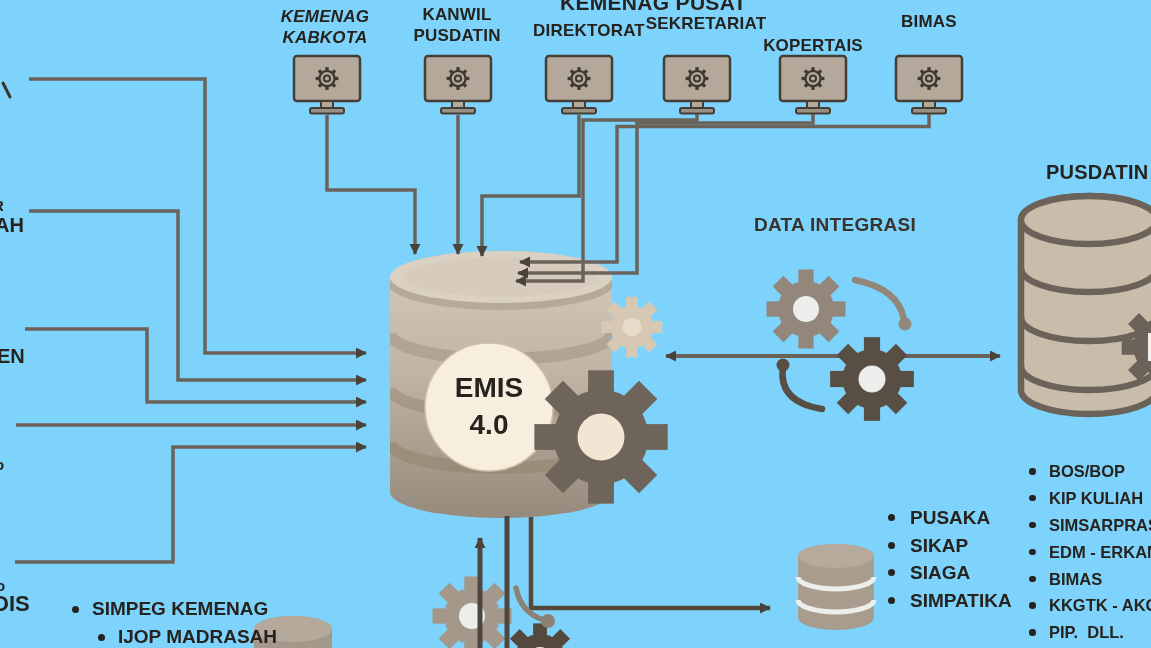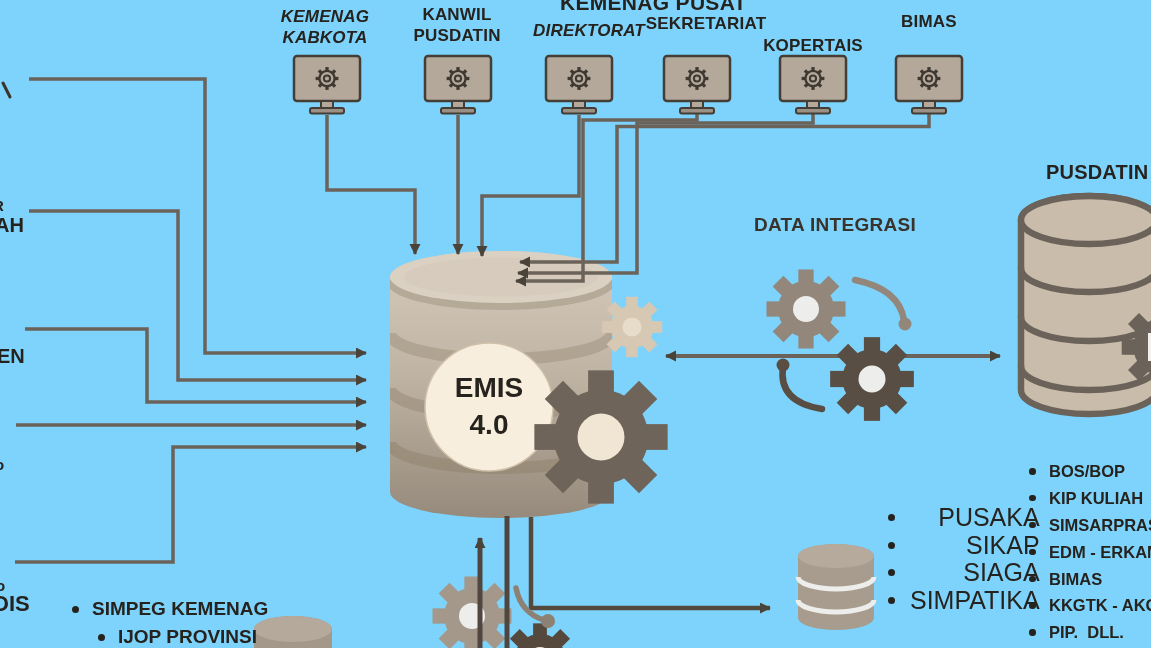--- a/index.html
+++ b/index.html
@@ -16,21 +16,21 @@
   .emis-label{position:absolute;left:421px;top:369px;width:136px;text-align:center;
        font-size:28px;font-weight:bold;line-height:37px;color:#26221d;}
   .intg-label{position:absolute;left:752px;top:214px;width:166px;text-align:center;
        font-size:19px;font-weight:bold;letter-spacing:.3px;color:#39332c;}
   .pusdatin-label{position:absolute;left:1046px;top:161px;width:110px;text-align:left;
        font-size:20px;font-weight:bold;letter-spacing:.2px;}
   .blist{position:absolute;list-style:none;margin:0;padding:0;}
   .blist li{position:relative;display:block;}
   .dot{position:absolute;border-radius:50%;background:#26221d;}
   ul.mid{left:886px;top:504px;}
-  ul.mid li{height:27.5px;line-height:27.5px;padding-left:24px;font-size:25px;font-weight:normal;text-align:right;}
+  ul.mid li{height:27.5px;line-height:27.5px;padding-left:24px;font-size:19px;font-weight:bold;}
   ul.mid .dot{width:7px;height:7px;left:2px;top:10px;}
   ul.rgt{left:1028px;top:458px;width:130px;}
   ul.rgt li{height:26.9px;line-height:26.9px;padding-left:21px;font-size:16.5px;font-weight:bold;white-space:pre;}
   ul.rgt .dot{width:6.5px;height:6.5px;left:1px;top:10px;}
   ul.bl{left:72px;top:595px;}
   ul.bl li{height:28px;line-height:28px;padding-left:20px;font-size:19px;font-weight:bold;white-space:nowrap;}
   ul.bl li:nth-child(2){margin-left:26px;}
   ul.bl .dot{width:7px;height:7px;left:0;top:11px;}
 </style>
 </head>
@@ -217,21 +217,21 @@
   <div class="heading" style="left:560px;top:-8px;width:172px;">KEMENAG PUSAT</div>
 
   <div class="lbl" style="left:255px;top:6px;width:140px;font-style:italic;">
     <span>KEMENAG</span><br>
     <span>KABKOTA</span>
   </div>
   <div class="lbl" style="left:387px;top:4px;width:140px;">
     <span>KANWIL</span><br>
     <span>PUSDATIN</span>
   </div>
-  <div class="lbl" style="left:519px;top:20px;width:140px;font-style:italic;">DIREKTORAT</div>
+  <div class="lbl" style="left:519px;top:20px;width:140px;">DIREKTORAT</div>
   <div class="lbl" style="left:636px;top:13px;width:140px;">SEKRETARIAT</div>
   <div class="lbl" style="left:743px;top:7px;width:140px;margin-top:28px;">KOPERTAIS</div>
   <div class="lbl" style="left:859px;top:11px;width:140px;">BIMAS</div>
 
   <div class="emis-label">
     <span>EMIS</span><br>
     <span>4.0</span>
   </div>
 
   <div class="intg-label">DATA INTEGRASI</div>
@@ -239,21 +239,21 @@
 
   <span class="frag" style="left:-7px;top:197px;font-size:15px;">R</span>
   <span class="frag" style="left:-5px;top:214px;font-size:20px;">AH</span>
   <span class="frag" style="left:-3px;top:345px;font-size:20px;">EN</span>
   <span class="frag" style="left:-5px;top:456px;font-size:15px;">o</span>
   <span class="frag" style="left:-4px;top:577px;font-size:15px;">o</span>
   <span class="frag" style="left:-7px;top:591px;font-size:22px;">DIS</span>
 
   <ul class="blist bl">
     <li><span class="dot"></span><span>SIMPEG KEMENAG</span></li>
-    <li><span class="dot"></span><span>IJOP PROVINSI</span></li>
+    <li><span class="dot"></span><span>IJOP MADRASAH</span></li>
   </ul>
 
   <ul class="blist mid">
     <li><span class="dot"></span><span>PUSAKA</span></li>
     <li><span class="dot"></span><span>SIKAP</span></li>
     <li><span class="dot"></span><span>SIAGA</span></li>
     <li><span class="dot"></span><span>SIMPATIKA</span></li>
   </ul>
 
   <ul class="blist rgt">

